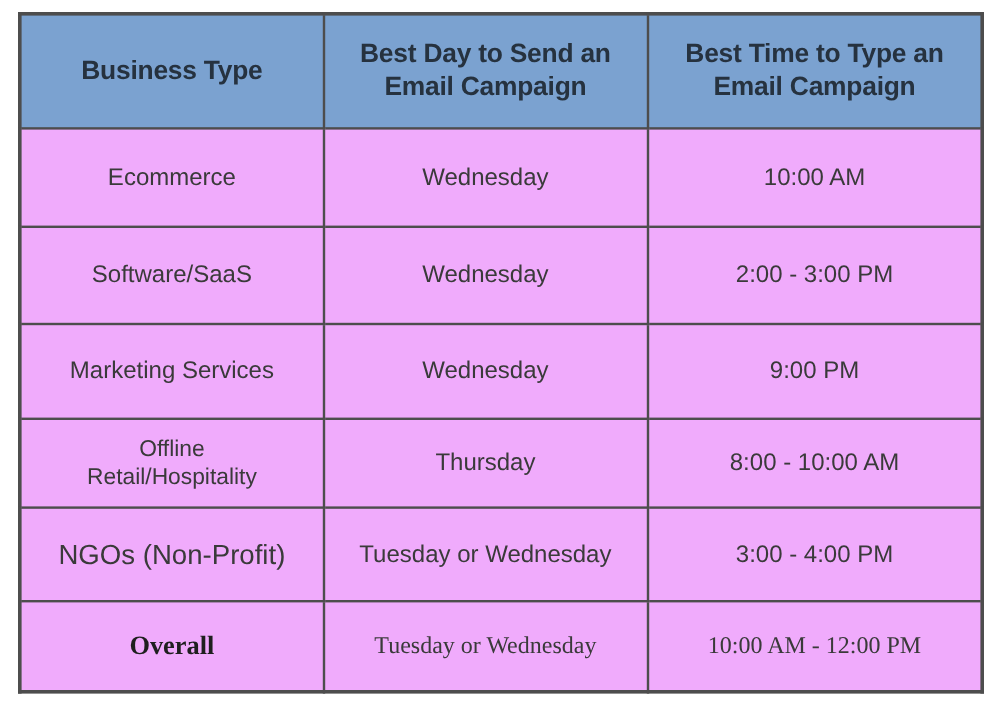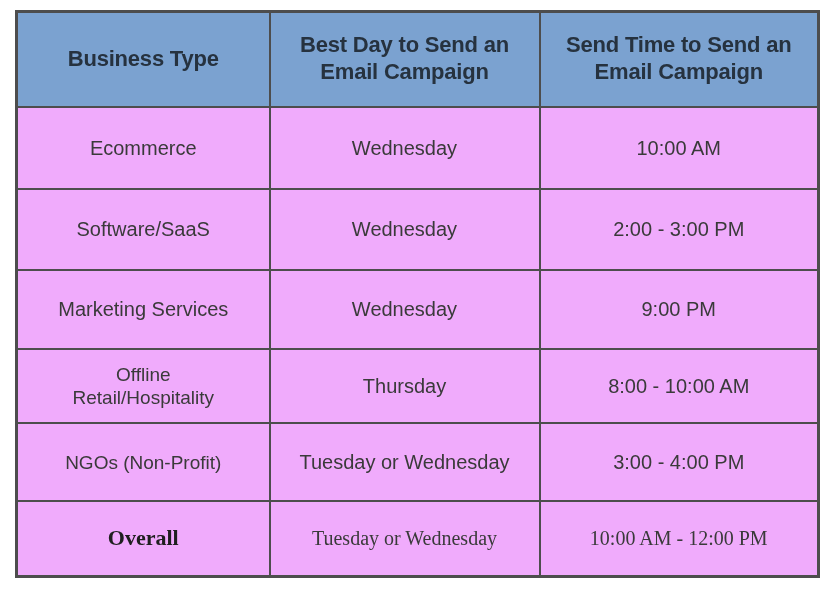--- a/index.html
+++ b/index.html
@@ -80,21 +80,21 @@
   tbody tr.r5 { height: 68px; }
   tbody tr.r6 { height: 67px; }
   tbody tr.r7 { height: 65px; font-family: Liberation Serif, serif; }
 
   
   tbody tr.r4 td.col-biz,
   tbody tr.r5 td.col-biz {
     font-size: 19px;
   }
   tbody tr.r6 td.col-biz {
-    font-size: 19px;
+    font-size: 23px;
   }
 
   tbody td.strong {
     font-weight: bold;
     font-size: 22px;
     color: #1f1f1f;
   }
 </style>
 </head>
 <body>
@@ -110,21 +110,21 @@
     <thead>
       <tr>
         <th>
           <span class="hdr-line">Business Type</span>
         </th>
         <th>
           <span class="hdr-line">Best Day to Send an</span>
           <span class="hdr-line">Email Campaign</span>
         </th>
         <th>
-          <span class="hdr-line">Send Time to Send an</span>
+          <span class="hdr-line">Best Time to Type an</span>
           <span class="hdr-line">Email Campaign</span>
         </th>
       </tr>
     </thead>
 
     <tbody>
       <tr class="r1">
         <td class="col-biz">
           <span class="cell-line">Ecommerce</span>
         </td>

